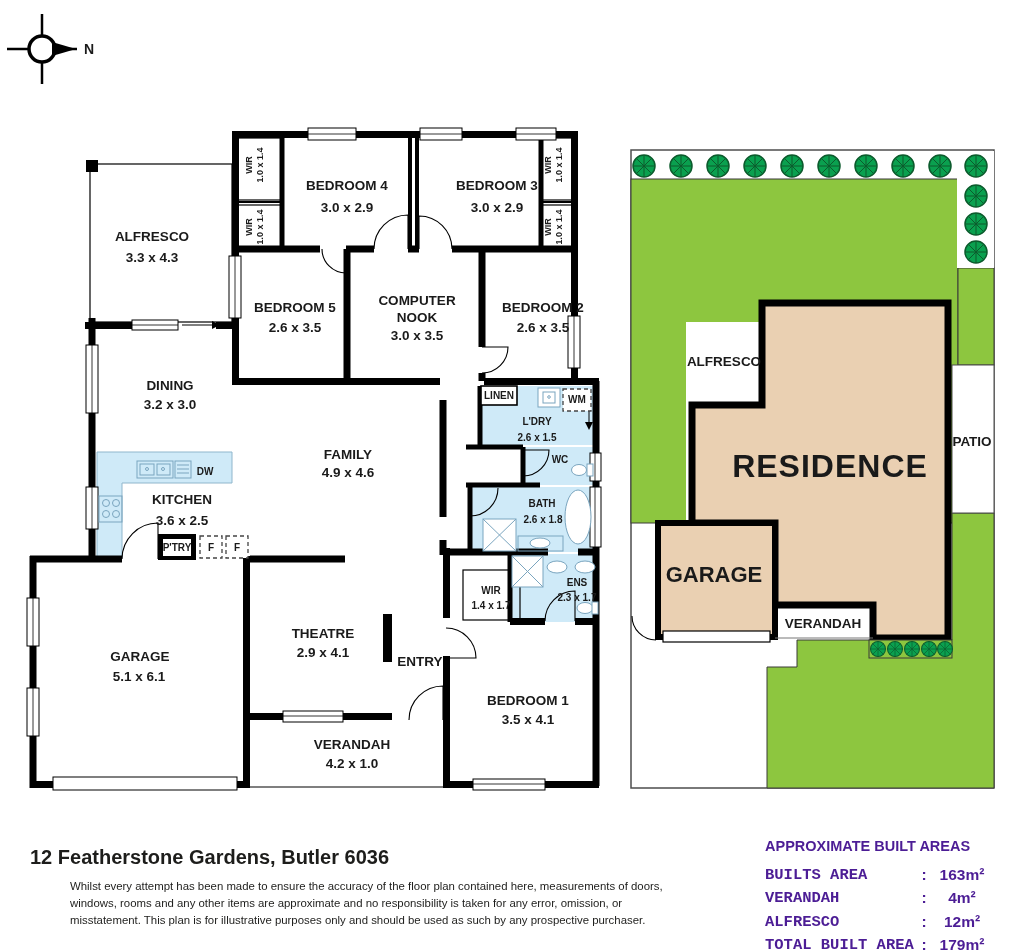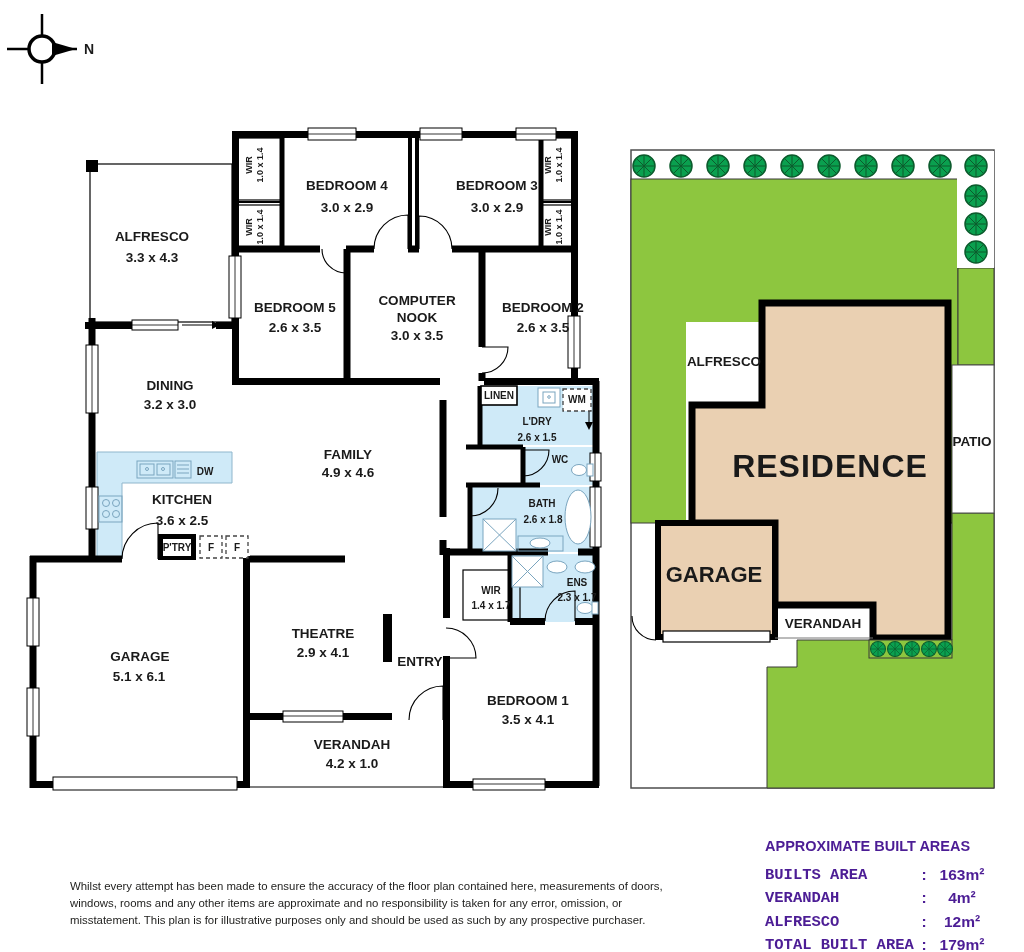--- a/index.html
+++ b/index.html
@@ -344,20 +344,21 @@
         <text x="27" y="11" class="wirT">1.0 x 1.4</text>
       </g>
       <g transform="translate(551,250) rotate(-90)">
         <text x="23" y="0" class="wirT">WIR</text>
         <text x="23" y="11" class="wirT">1.0 x 1.4</text>
       </g>
     </g>
   </g>
 </svg>
 
+  <div class="footer-address">12 Featherstone Gardens, Butler 6036</div>
   <div class="footer-disclaimer">Whilst every attempt has been made to ensure the accuracy of the floor plan contained here, measurements of doors, windows, rooms and any other items are approximate and no responsibility is taken for any error, omission, or misstatement. This plan is for illustrative purposes only and should be used as such by any prospective purchaser.</div>
 
   <div class="areas">
     <div class="areas-title">APPROXIMATE BUILT AREAS</div>
     <div class="arow">
       <span class="lbl">BUILTS AREA</span>
       <span class="col">:</span>
       <span class="val">163m²</span>
     </div>
     <div class="arow">

